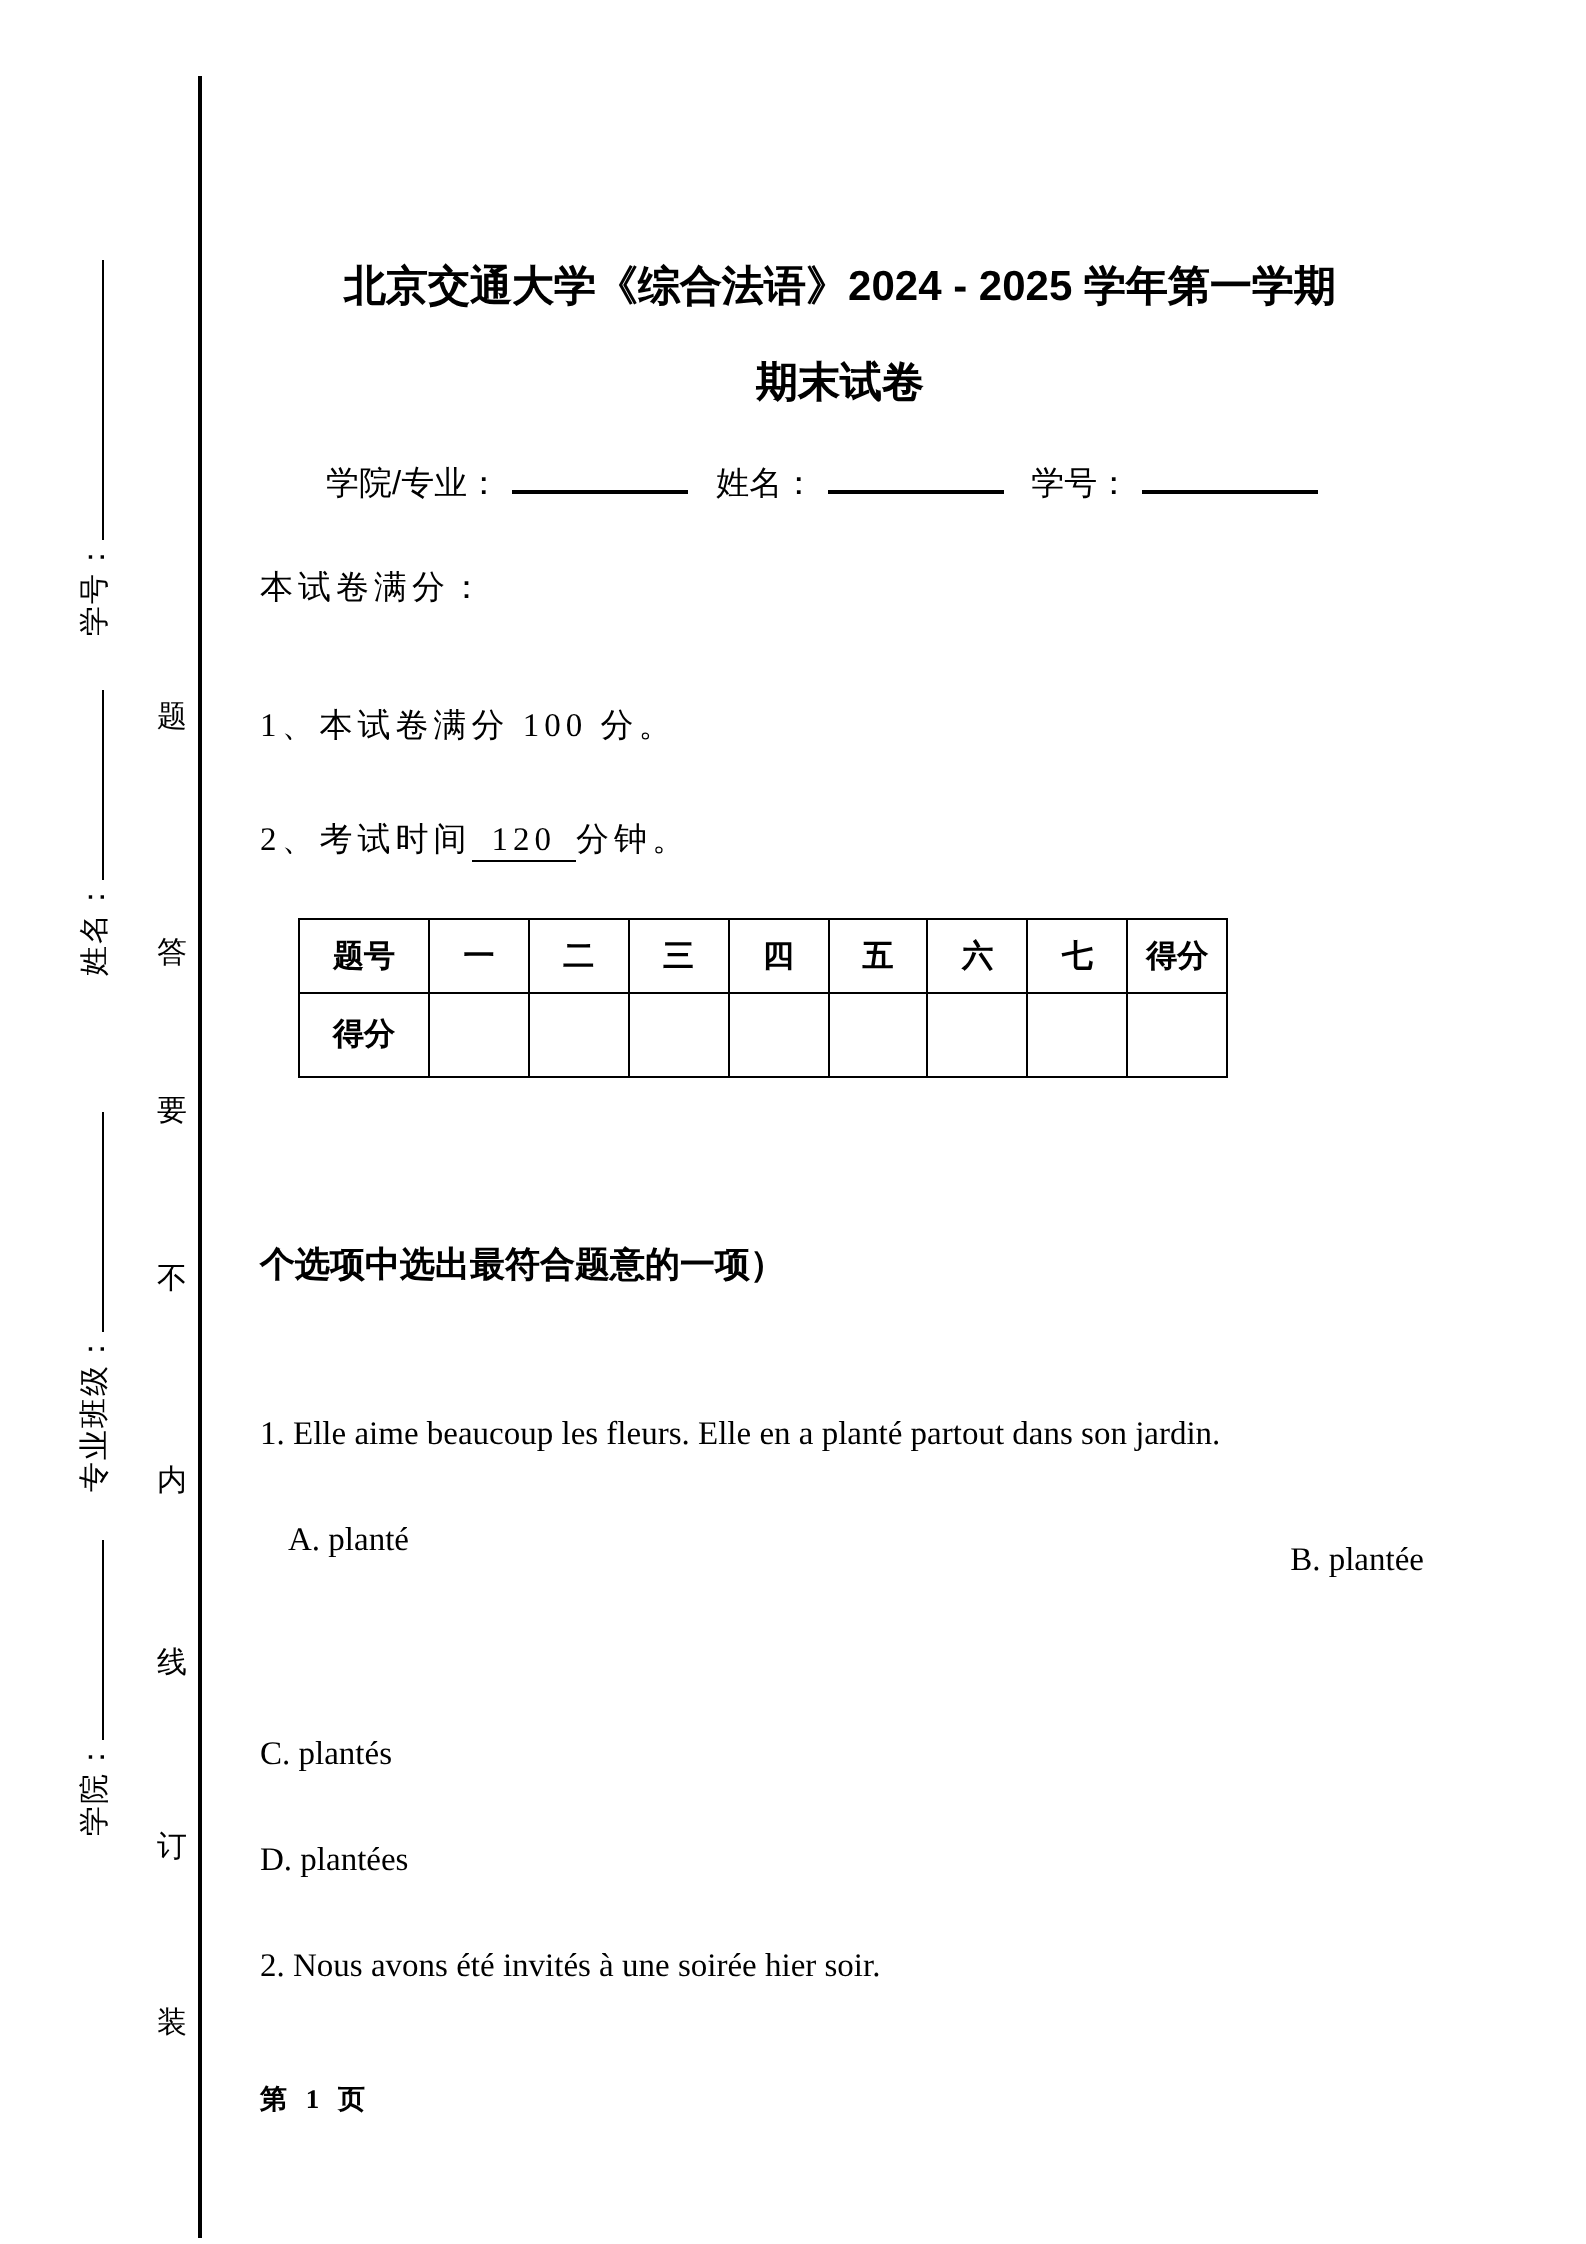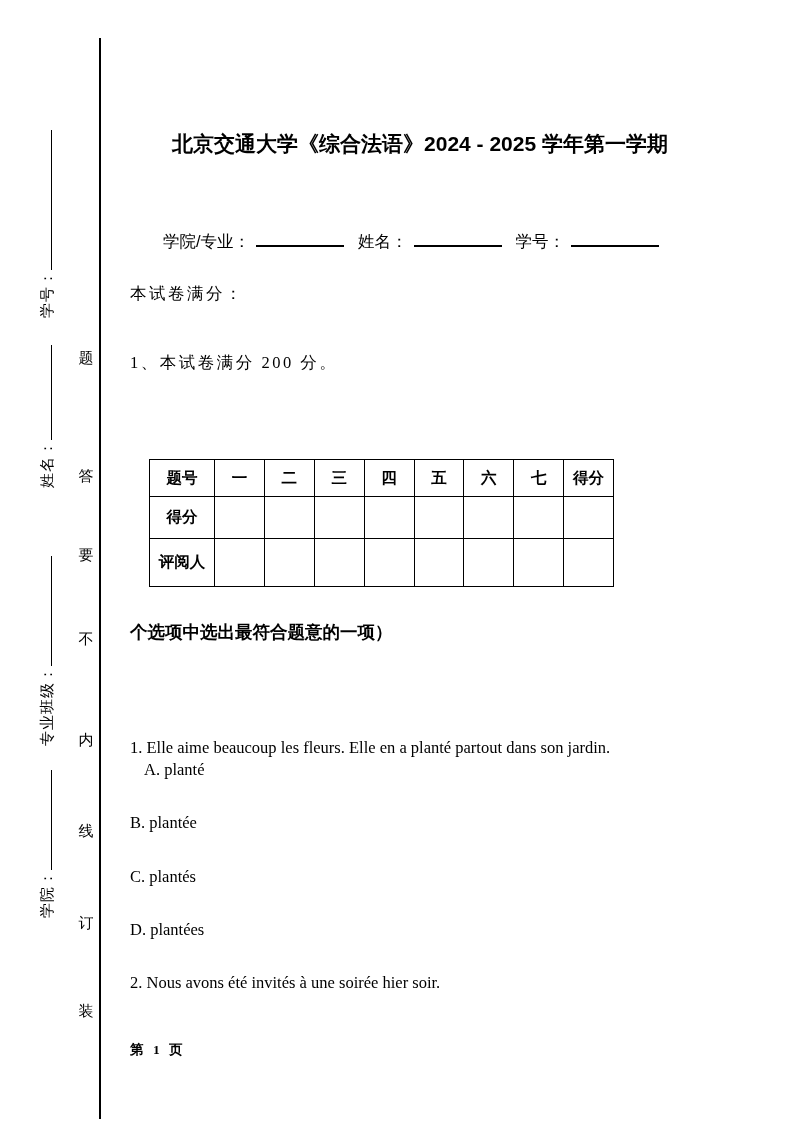--- a/index.html
+++ b/index.html
@@ -69,22 +69,22 @@
   .score-table tr.r-score td { height:42px; }
   .score-table tr.r-grader td { height:48px; }
 
   .sec-heading {
     top:610px; width:586px;
     font-family:"Liberation Sans", sans-serif;
     font-weight:700; font-size:17.5px; line-height:45px;
   }
 
   .q, .opt { font-size:16.5px; font-family:"Liberation Serif", serif; }
-  .q1 { top:738px; }
-  .opt-a { top:760px;margin-left:14px; } .opt-b { top:813px; } .opt-c { top:867px; } .opt-d { top:920px; }
+  .q1 { top:707px; }
+  .opt-a { top:760px;margin-left:14px; } .opt-b { top:770px;text-align:right; } .opt-c { top:867px; } .opt-d { top:920px; }
   .q2 { top:973px; }
 
   .footer {
     top:1041px; 
     font-weight:700; font-size:13.5px; letter-spacing:3px;
     font-family:"Liberation Serif", serif;
   }
 </style>
 </head>
 <body>
@@ -110,28 +110,32 @@
   <div class="bind-char" style="top:467px">答</div>
   <div class="bind-char" style="top:546px">要</div>
   <div class="bind-char" style="top:630px">不</div>
   <div class="bind-char" style="top:731px">内</div>
   <div class="bind-char" style="top:822px">线</div>
   <div class="bind-char" style="top:914px">订</div>
   <div class="bind-char" style="top:1002px">装</div>
 
   <div class="block title">
     <div>北京交通大学《综合法语》2024 - 2025 学年第一学期</div>
+    <div>期末试卷</div>
   </div>
 
   <div class="block info-line">
     <span class="info-label">学院/专业：</span><span class="info-blank"></span><span class="info-label">姓名：</span><span class="info-blank"></span><span class="info-label">学号：</span><span class="info-blank"></span>
   </div>
 
   <div class="block notice">本试卷满分：</div>
-  <div class="block note note-1">1、本试卷满分 200 分。</div>
+  <div class="block note note-1">1、本试卷满分 100 分。</div>
+  <div class="block note note-2">
+    <span>2、考试时间</span><span class="uline-val">120</span><span>分钟。</span>
+  </div>
 
   <table class="score-table block">
     <colgroup>
       <col class="first">
         <col>
         <col>
         <col>
         <col>
         <col>
         <col>
@@ -154,31 +158,20 @@
       <td>得分</td>
       <td></td>
       <td></td>
       <td></td>
       <td></td>
       <td></td>
       <td></td>
       <td></td>
       <td></td>
     </tr>
-    <tr class="r-grader">
-      <td>评阅人</td>
-      <td></td>
-      <td></td>
-      <td></td>
-      <td></td>
-      <td></td>
-      <td></td>
-      <td></td>
-      <td></td>
-    </tr>
   </tbody>
     </table>
 
   <div class="block sec-heading">
     <div>个选项中选出最符合题意的一项）</div>
   </div>
 
   <div class="block q q1">1. Elle aime beaucoup les fleurs. Elle en a planté partout dans son jardin.</div>
   <div class="block opt opt-a">A. planté</div>
   <div class="block opt opt-b">B. plantée</div>

